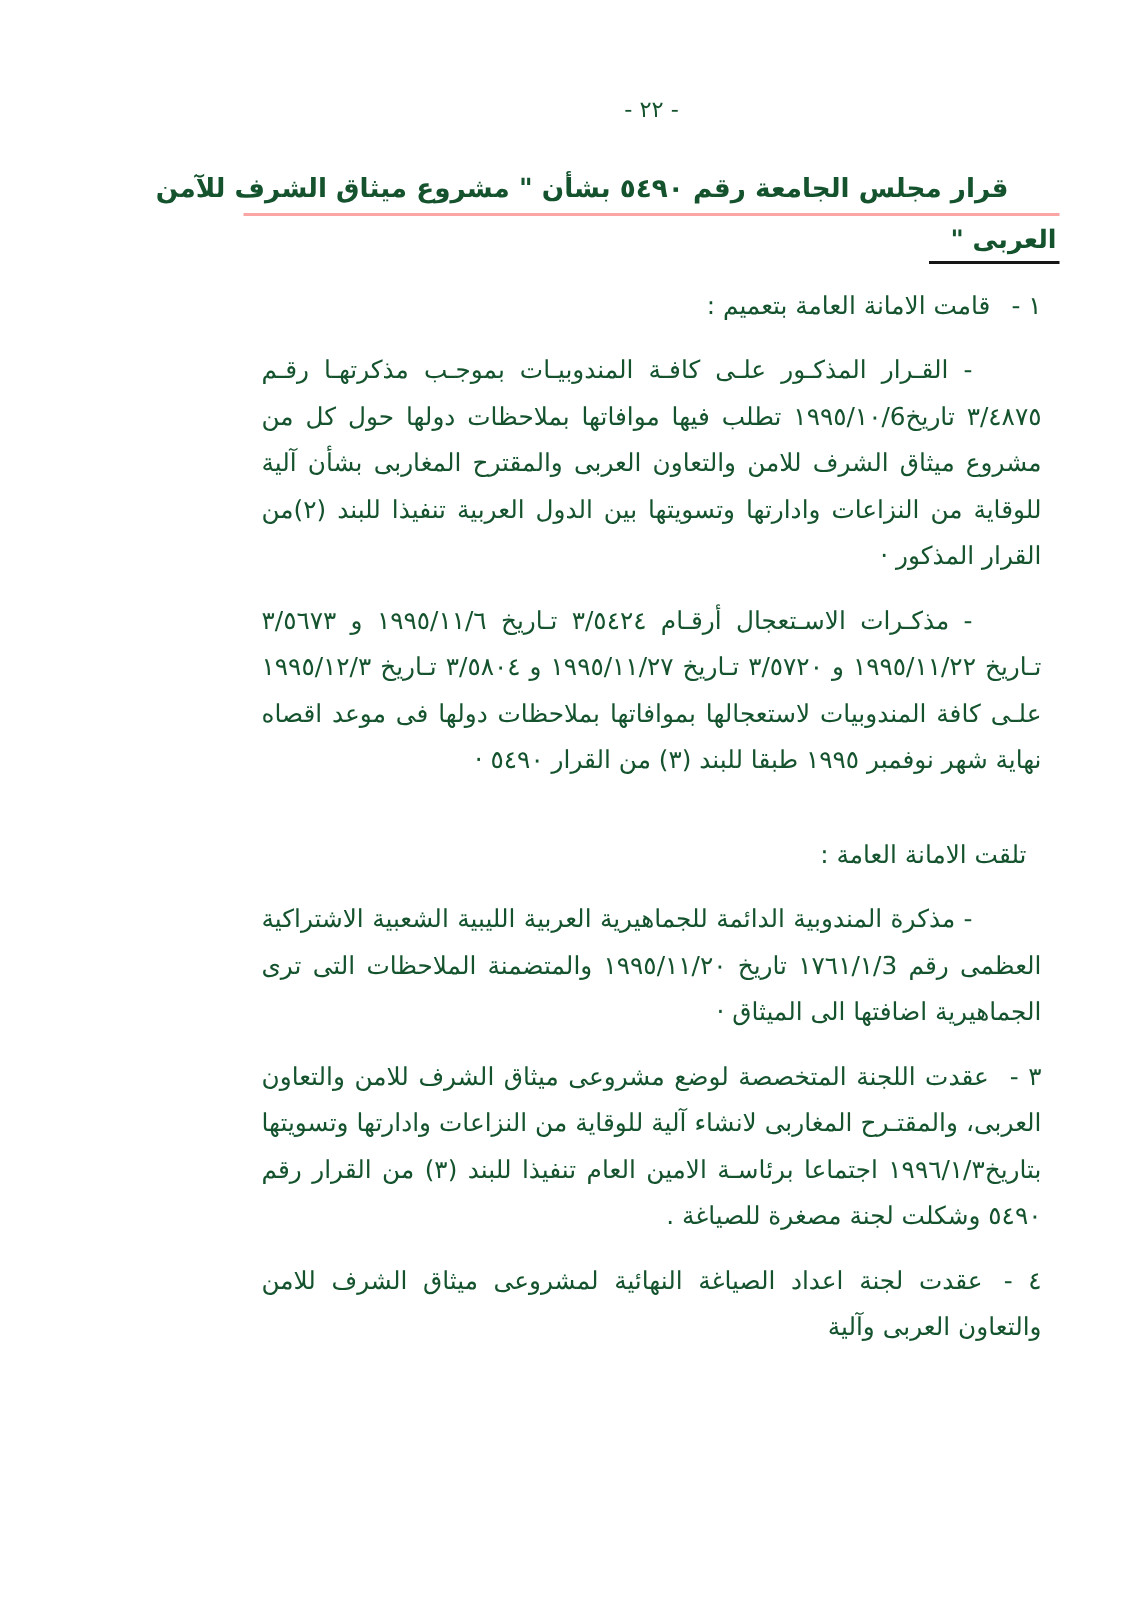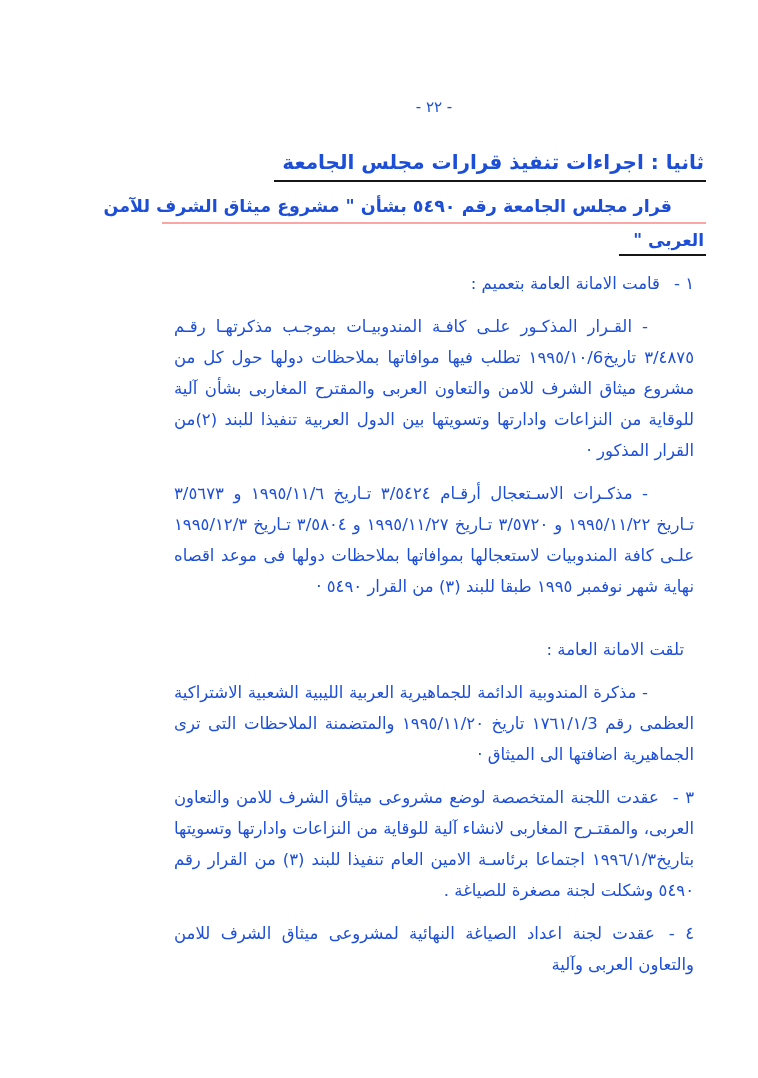--- a/index.html
+++ b/index.html
@@ -1,23 +1,23 @@
 <!DOCTYPE html>
 <html lang="ar" dir="rtl"><head>
 <meta charset="utf-8">
 <style>
   html,body{margin:0;padding:0;background:#ffffff;}
   .page{
     width:656px;height:1078px;
     background:#ffffff;
-    color:#1d4ed8;
+    color:#14532d;
     direction:rtl;
     overflow:hidden;
     box-sizing:border-box;
-    padding:98px 52px 0 60px;
+    padding:64px 52px 0 60px;
     font-family:"DejaVu Sans", sans-serif;
     position:relative;
   }
   .pagenum{
     text-align:center;
     font-size:15px;
     letter-spacing:2px;
     margin:0 0 34px 0;
   }
   .h1-row{text-align:right;margin:0 0 14px 0;}
@@ -55,23 +55,20 @@
   .sub{text-indent:46px;}
   .received{margin-top:32px;text-indent:10px;}
 </style>
 </head>
 <body>
 
 <div class="page">
 
   <div class="pagenum">- ٢٢ -</div>
 
-  <div class="h1-row">
-    <span class="h1">ثانيا :  اجراءات تنفيذ قرارات مجلس الجامعة</span>
-  </div>
 
   <div class="h2">قرار  مجلس الجامعة رقم ٥٤٩٠  بشأن  " مشروع ميثاق الشرف للآمن والتعاون</div>
 
   <div class="h2c-row">
     <span class="h2c">العربى "</span>
   </div>
 
   <p class="num-para">
     <span class="plabel">١ -</span><span>قامت الامانة العامة بتعميم :</span>
   </p>

